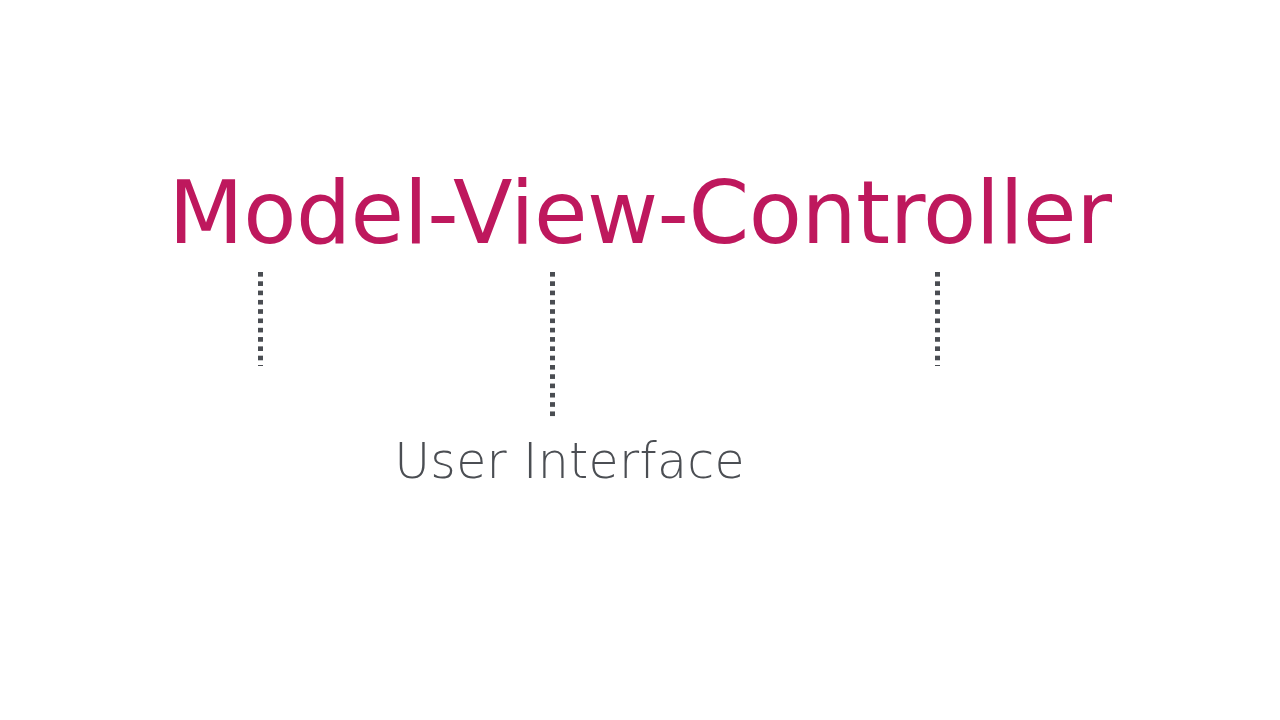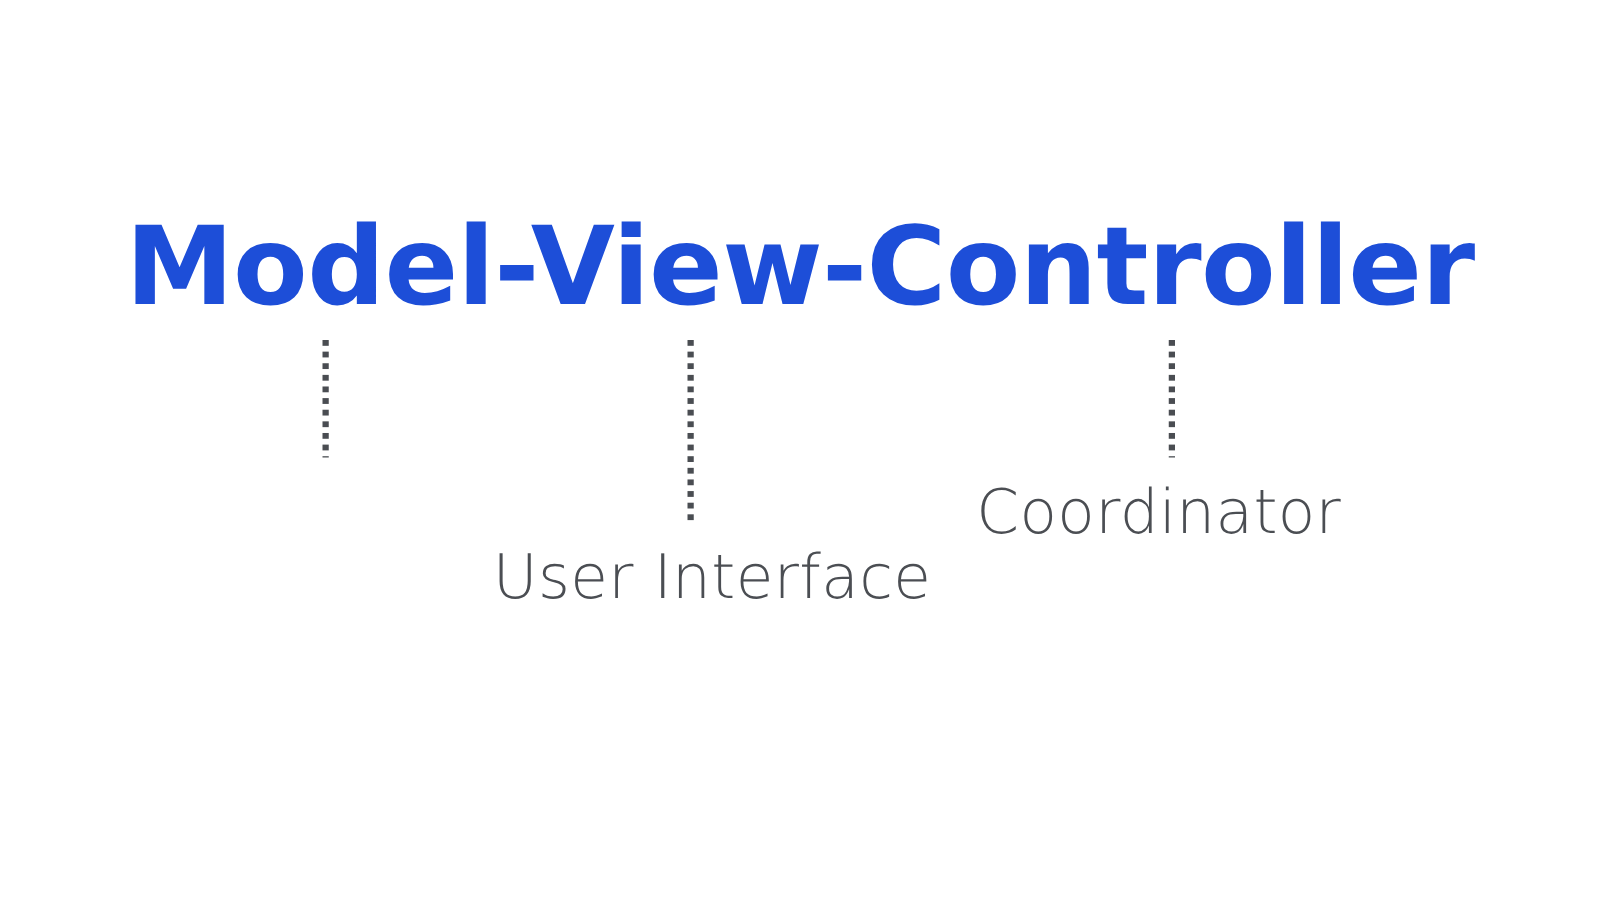--- a/index.html
+++ b/index.html
@@ -22,25 +22,25 @@
   }
 
   
   .title {
     position: absolute;
     left: 0;
     top: 166px;
     width: 1280px;
     text-align: center;
     font-family: "DejaVu Sans", sans-serif;
-    font-weight: 700;
+    font-weight: 400;
     font-size: 87px;
     line-height: 94px;
     letter-spacing: -0.5px;
-    color: #1d4ed8;
+    color: #be185d;
     white-space: nowrap;
   }
 
   
   .leader {
     position: absolute;
     width: 5px;
     background-image: linear-gradient(
         to bottom,
         #4a4d52 0px,
@@ -93,15 +93,14 @@
 
   <div class="leader leader-data"></div>
 
   <div class="leader leader-ui"></div>
 
   <div class="leader leader-coordinator"></div>
 
 
   <div class="label label-ui">User Interface</div>
 
-  <div class="label label-coordinator">Coordinator</div>
 
 </div>
 
 </body></html>

